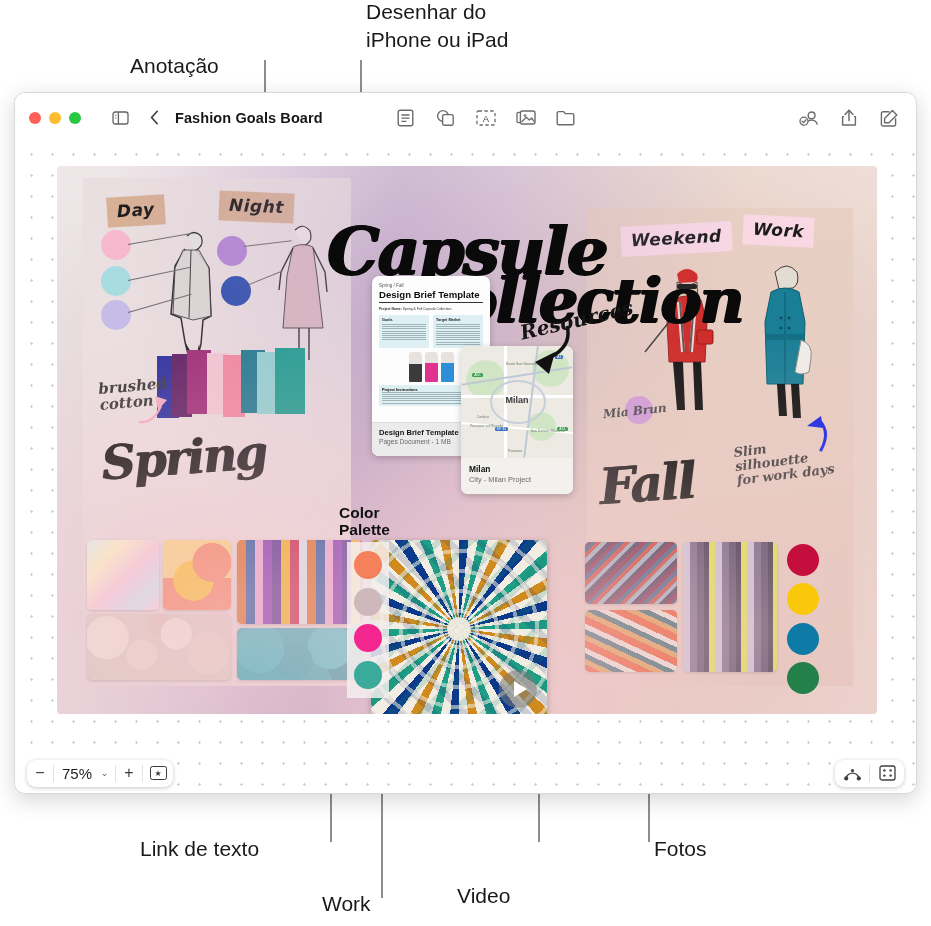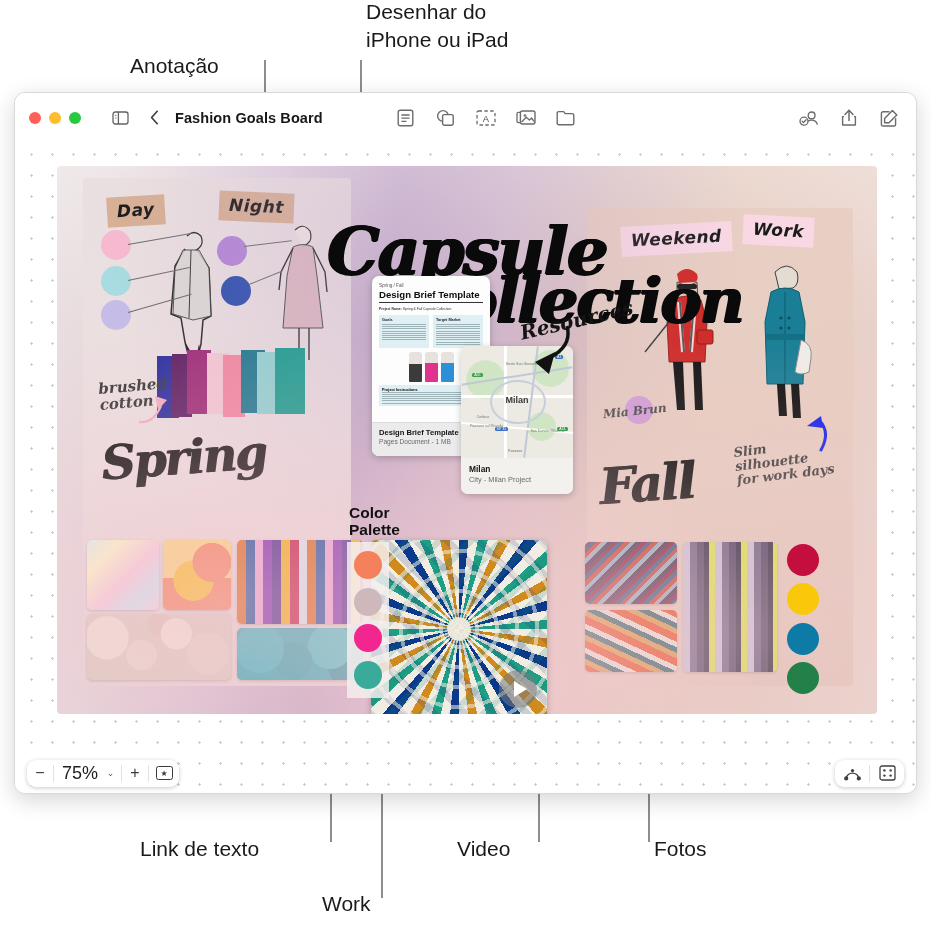--- a/index.html
+++ b/index.html
@@ -138,21 +138,21 @@
     display: flex; align-items: center; justify-content: center;
     text-align: center; padding: 5px 4px;
     box-shadow: 0 1px 3px rgba(0,0,0,.18);
     z-index: 14;
   }
 
   
   .palette-label {
     position: absolute; left: 324px; top: 562px; width: 60px;
     font-size: 15.5px; font-weight: bold; color: #111;
-    line-height: 17px; z-index: 13; margin-left: 10px;
+    line-height: 17px; z-index: 13;
   }
   .palette-strip {
     position: absolute; left: 332px; top: 600px; width: 42px; height: 156px;
     background: rgba(245,238,238,.85);
     display: flex; flex-direction: column; align-items: center;
     justify-content: space-around; padding: 5px 0; z-index: 12;
   }
   .palette-strip .pd { width: 28px; height: 28px; border-radius: 50%; }
 
   
@@ -255,21 +255,21 @@
   }
   .pill {
     background: #ffffff; border-radius: 9px; height: 27px;
     box-shadow: 0 1px 4px rgba(0,0,0,.22);
     display: flex; align-items: center; pointer-events: auto;
     overflow: hidden;
   }
   .pill > * { height: 100%; display: flex; align-items: center; justify-content: center; color: #3a3a3a; }
   .pill .divider { width: 1px; background: #e2e2e2; height: 17px; }
   .zoom-minus, .zoom-plus { width: 26px; font-size: 16px; }
-  .zoom-val { font-size: 18px; padding: 0 6px 0 8px; color: #1e1e1e; }
+  .zoom-val { font-size: 15px; padding: 0 6px 0 8px; color: #1e1e1e; }
   .zoom-chev { width: 17px; font-size: 9px; color: #555; padding-right: 4px; }
   .star-btn { width: 30px; }
   .star-box { width: 17px; height: 14px; border: 1.3px solid #3a3a3a; border-radius: 2.5px; display: flex; align-items: center; justify-content: center; font-size: 8px; }
   .br-btn { width: 34px; }
 </style>
 </head>
 <body>
 
 <div class="callout" style="left:130px; top:36px;margin-top:16px;">Anotação</div>
 <div class="leader" style="left:264px; top:60px; height:475px;"></div>
@@ -277,21 +277,21 @@
 <div class="callout" style="left:366px; top:-2px;">Desenhar do
 iPhone ou iPad</div>
 <div class="leader" style="left:360px; top:60px; height:145px;"></div>
 
 <div class="callout" style="left:140px; top:835px;">Link de texto</div>
 <div class="leader" style="left:330px; top:572px; height:270px;"></div>
 
 <div class="callout" style="left:322px; top:890px;">Work</div>
 <div class="leader" style="left:381px; top:520px; height:378px;"></div>
 
-<div class="callout" style="left:457px; top:835px;">Video</div>
+<div class="callout" style="left:457px; top:882px;">Video</div>
 <div class="leader" style="left:538px; top:722px; height:120px;"></div>
 
 <div class="callout" style="left:654px; top:835px;">Fotos</div>
 <div class="leader" style="left:648px; top:690px; height:152px;"></div>
 
 <div class="window">
 
   <div class="titlebar">
     <div class="lights">
       <div class="light l-red"></div>

